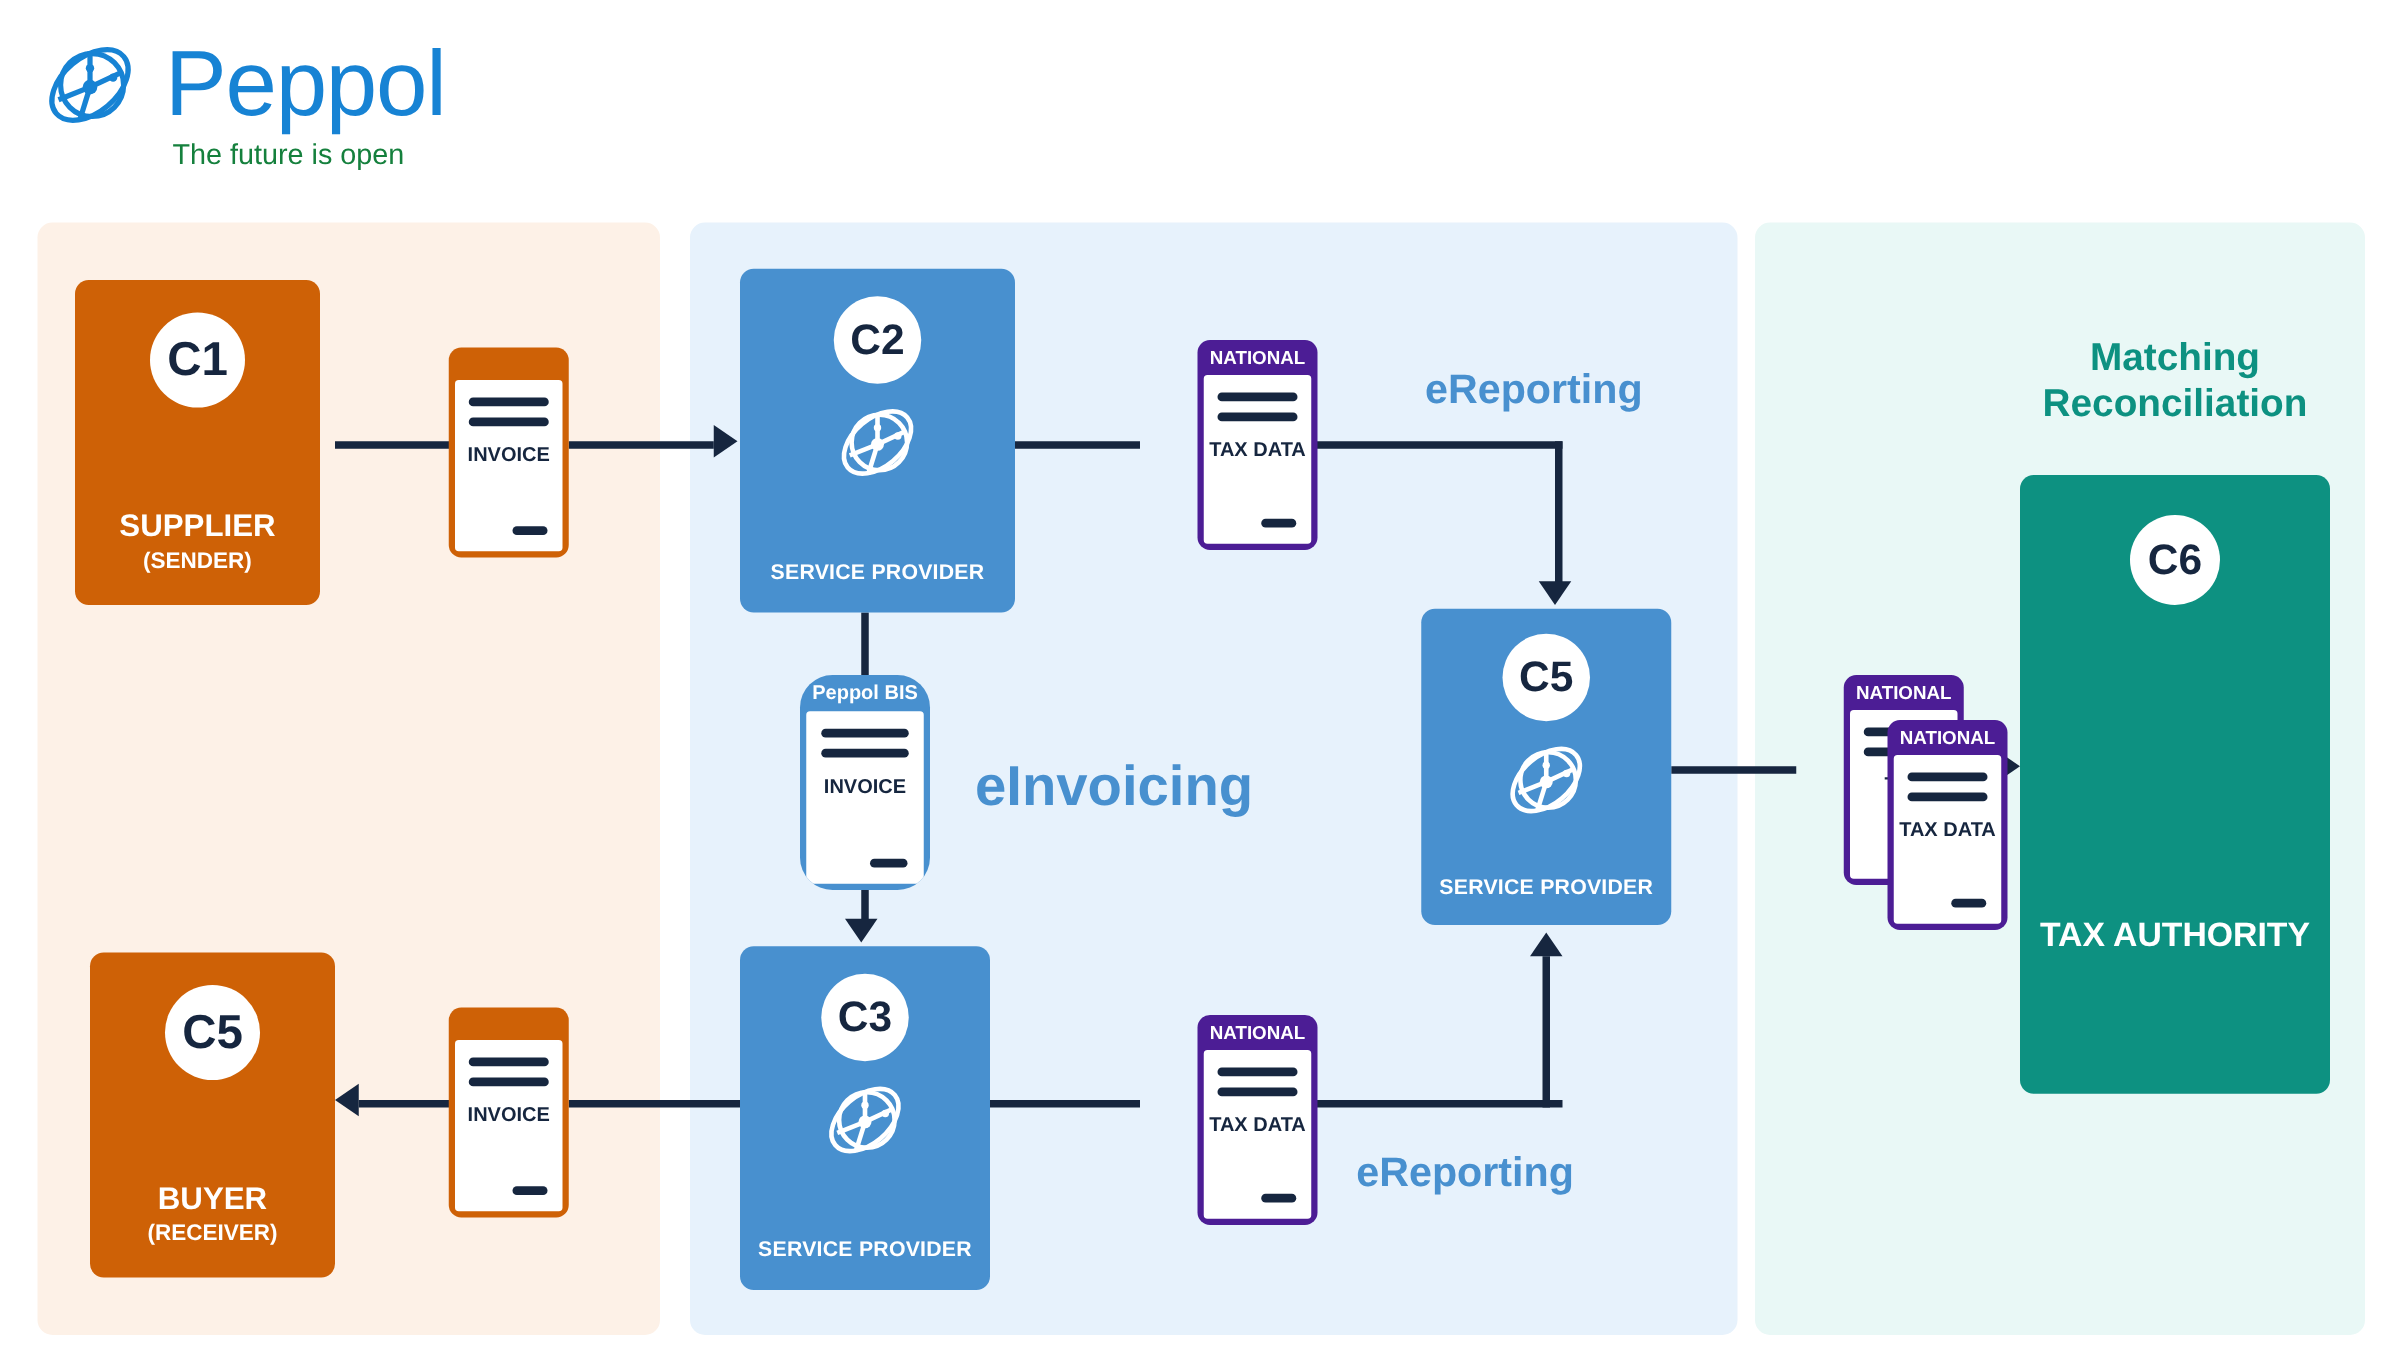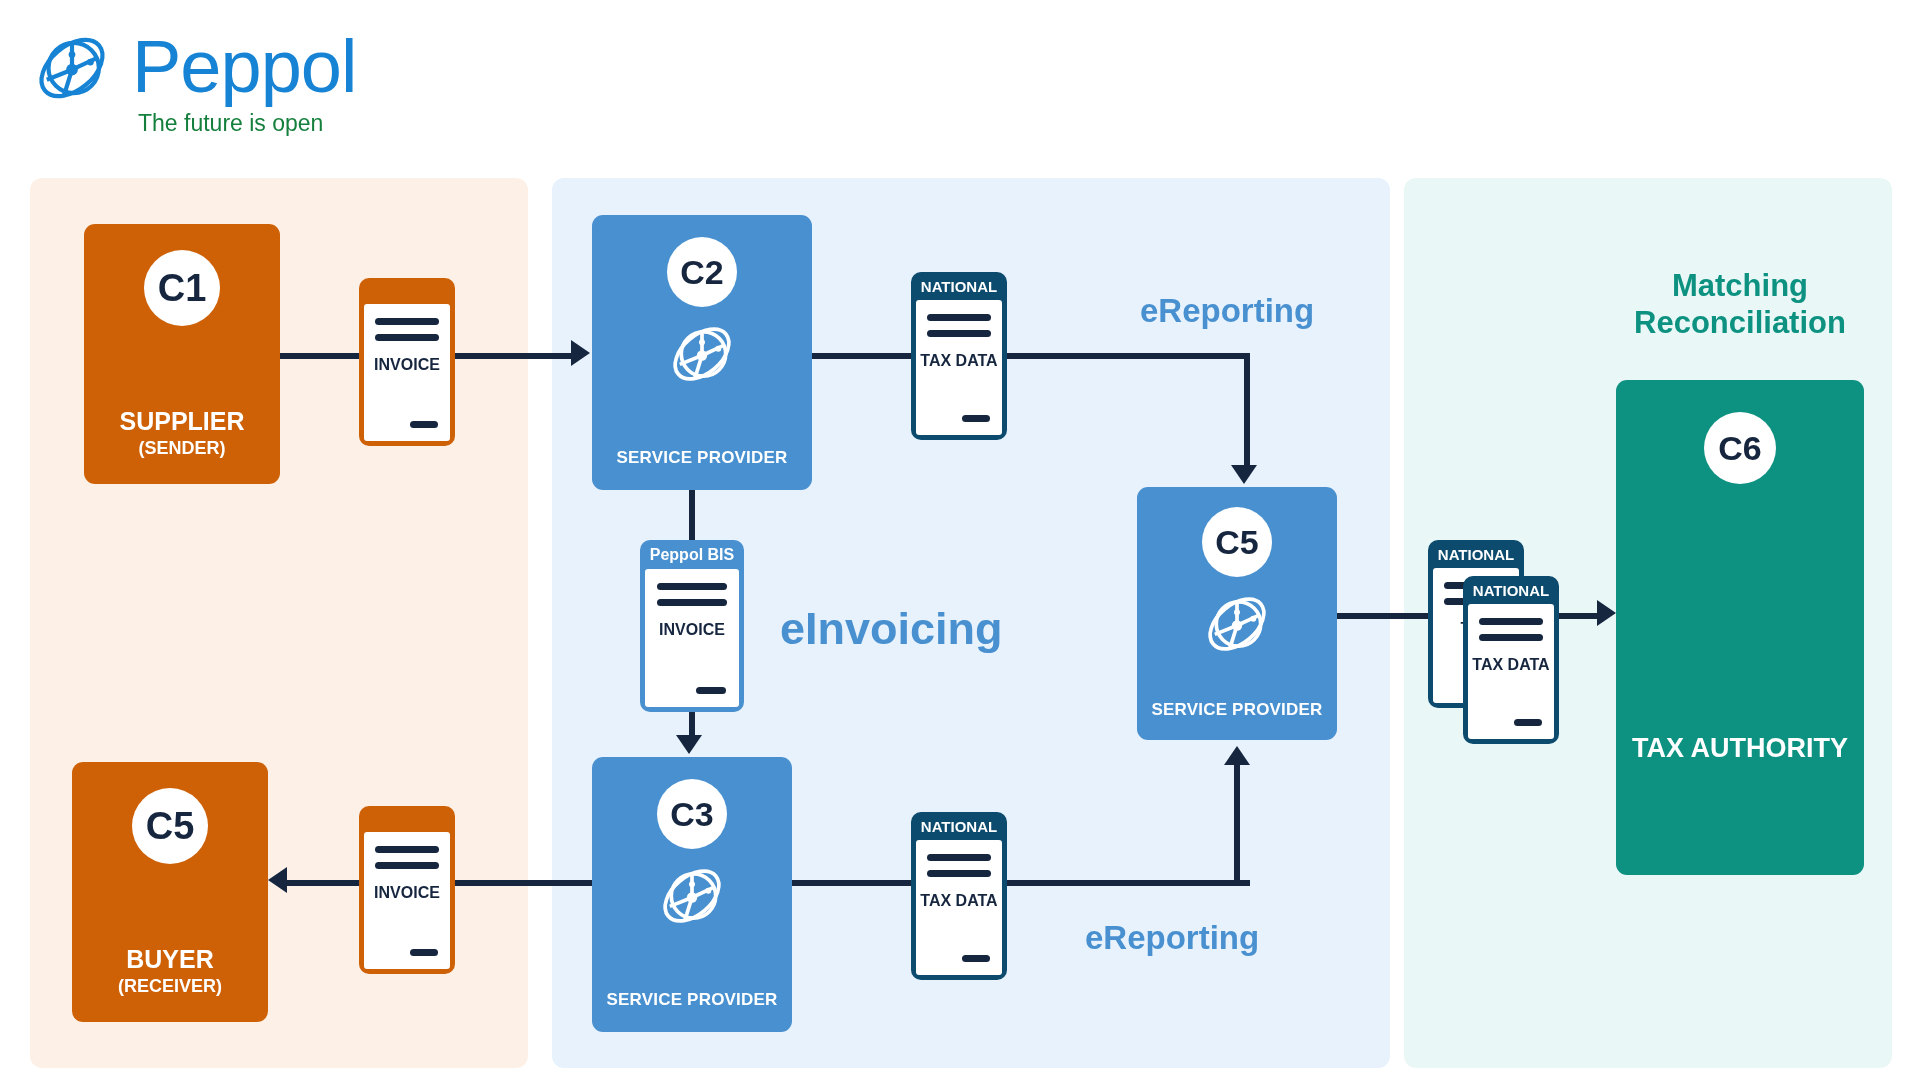--- a/index.html
+++ b/index.html
@@ -48,21 +48,21 @@
 
   .code-circle {
     background: #ffffff; border-radius: 50%;
     display: flex; align-items: center; justify-content: center;
     color: #16263f; font-weight: bold;
   }
   .box-label { text-align: center; font-weight: bold; line-height: 1.12; }
   .box-sub   { font-weight: bold; line-height: 1.12; }
 
   
-  #box-c1 { left: 84px;  top: 224px; width: 196px; height: 260px; }
+  #box-c1 { left: 60px;  top: 224px; width: 196px; height: 260px; }
   #box-c1 .code-circle { width: 76px; height: 76px; font-size: 38px; margin-top: 26px; }
   #box-c1 .box-label { font-size: 25px; margin-top: auto; }
   #box-c1 .box-sub   { font-size: 18px; margin-bottom: 26px; margin-top: 3px; }
 
   #box-c5b { left: 72px; top: 762px; width: 196px; height: 260px; }
   #box-c5b .code-circle { width: 76px; height: 76px; font-size: 38px; margin-top: 26px; }
   #box-c5b .box-label { font-size: 25px; margin-top: auto; }
   #box-c5b .box-sub   { font-size: 18px; margin-bottom: 26px; margin-top: 3px; }
 
   #box-c2 { left: 592px; top: 215px; width: 220px; height: 275px; }
@@ -96,22 +96,22 @@
   .doc-line { height: 7px; border-radius: 4px; background: #16263f; }
   .doc-line.l1 { width: 74%; margin-top: 14px; }
   .doc-line.l2 { width: 74%; margin-top: 9px; }
   .doc-text {
     color: #16263f; font-weight: bold; line-height: 1;
     margin-top: 16px; font-size: 16px; white-space: nowrap;
   }
   .doc-line.l3 { width: 32%; position: absolute; bottom: 13px; right: 14%; }
 
   .doc.orange { background: #ce6106; }
-  .doc.blue   { background: #4890cf; }
-  .doc.teal   { background: #0c4a6e; }
+  .doc.blue   { background: #4890cf; border-radius: 26px; }
+  .doc.teal   { background: #4c1d95; margin-left: 47px; }
 
   #doc-inv1 { left: 359px;  top: 278px; width: 96px; height: 168px; }
   #doc-inv2 { left: 359px;  top: 806px; width: 96px; height: 168px; }
   #doc-bis  { left: 640px;  top: 540px; width: 104px; height: 172px; }
   #doc-tax1 { left: 911px;  top: 272px; width: 96px; height: 168px; }
   #doc-tax2 { left: 911px;  top: 812px; width: 96px; height: 168px; }
   #doc-taxs1{ left: 1428px; top: 540px; width: 96px; height: 168px; }
   #doc-taxs2{ left: 1463px; top: 576px; width: 96px; height: 168px; }
 
   #doc-inv1 .doc-head, #doc-inv2 .doc-head { height: 26px; }

